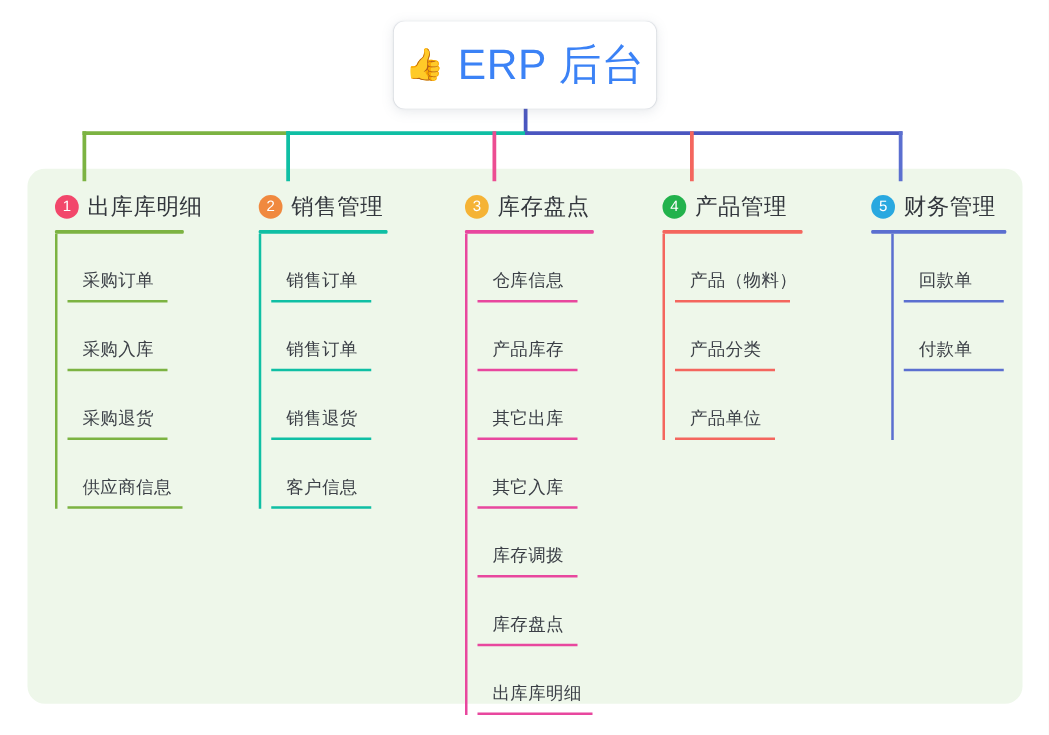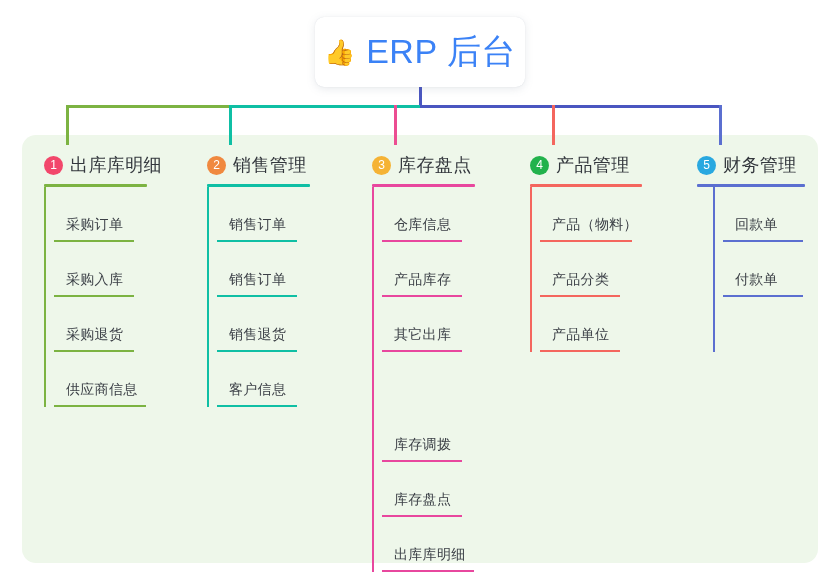--- a/index.html
+++ b/index.html
@@ -223,20 +223,24 @@
             <div class="leaf-rule" style="width: 80px; background: rgb(232, 71, 158);"></div>
           </div>
           <div class="leaf" style="top: 55px; width: 80px;">
             <span class="leaf-text">产品库存</span>
             <div class="leaf-rule" style="width: 80px; background: rgb(232, 71, 158);"></div>
           </div>
           <div class="leaf" style="top: 110px; width: 80px;">
             <span class="leaf-text">其它出库</span>
             <div class="leaf-rule" style="width: 80px; background: rgb(232, 71, 158);"></div>
           </div>
+          <div class="leaf" style="top: 165px; width: 80px;">
+            <span class="leaf-text">其它入库</span>
+            <div class="leaf-rule" style="width: 80px; background: rgb(232, 71, 158);"></div>
+          </div>
           <div class="leaf" style="top: 220px; width: 80px;">
             <span class="leaf-text">库存调拨</span>
             <div class="leaf-rule" style="width: 80px; background: rgb(232, 71, 158);"></div>
           </div>
           <div class="leaf" style="top: 275px; width: 80px;">
             <span class="leaf-text">库存盘点</span>
             <div class="leaf-rule" style="width: 80px; background: rgb(232, 71, 158);"></div>
           </div>
           <div class="leaf" style="top: 330px; width: 92px;">
             <span class="leaf-text">出库库明细</span>

